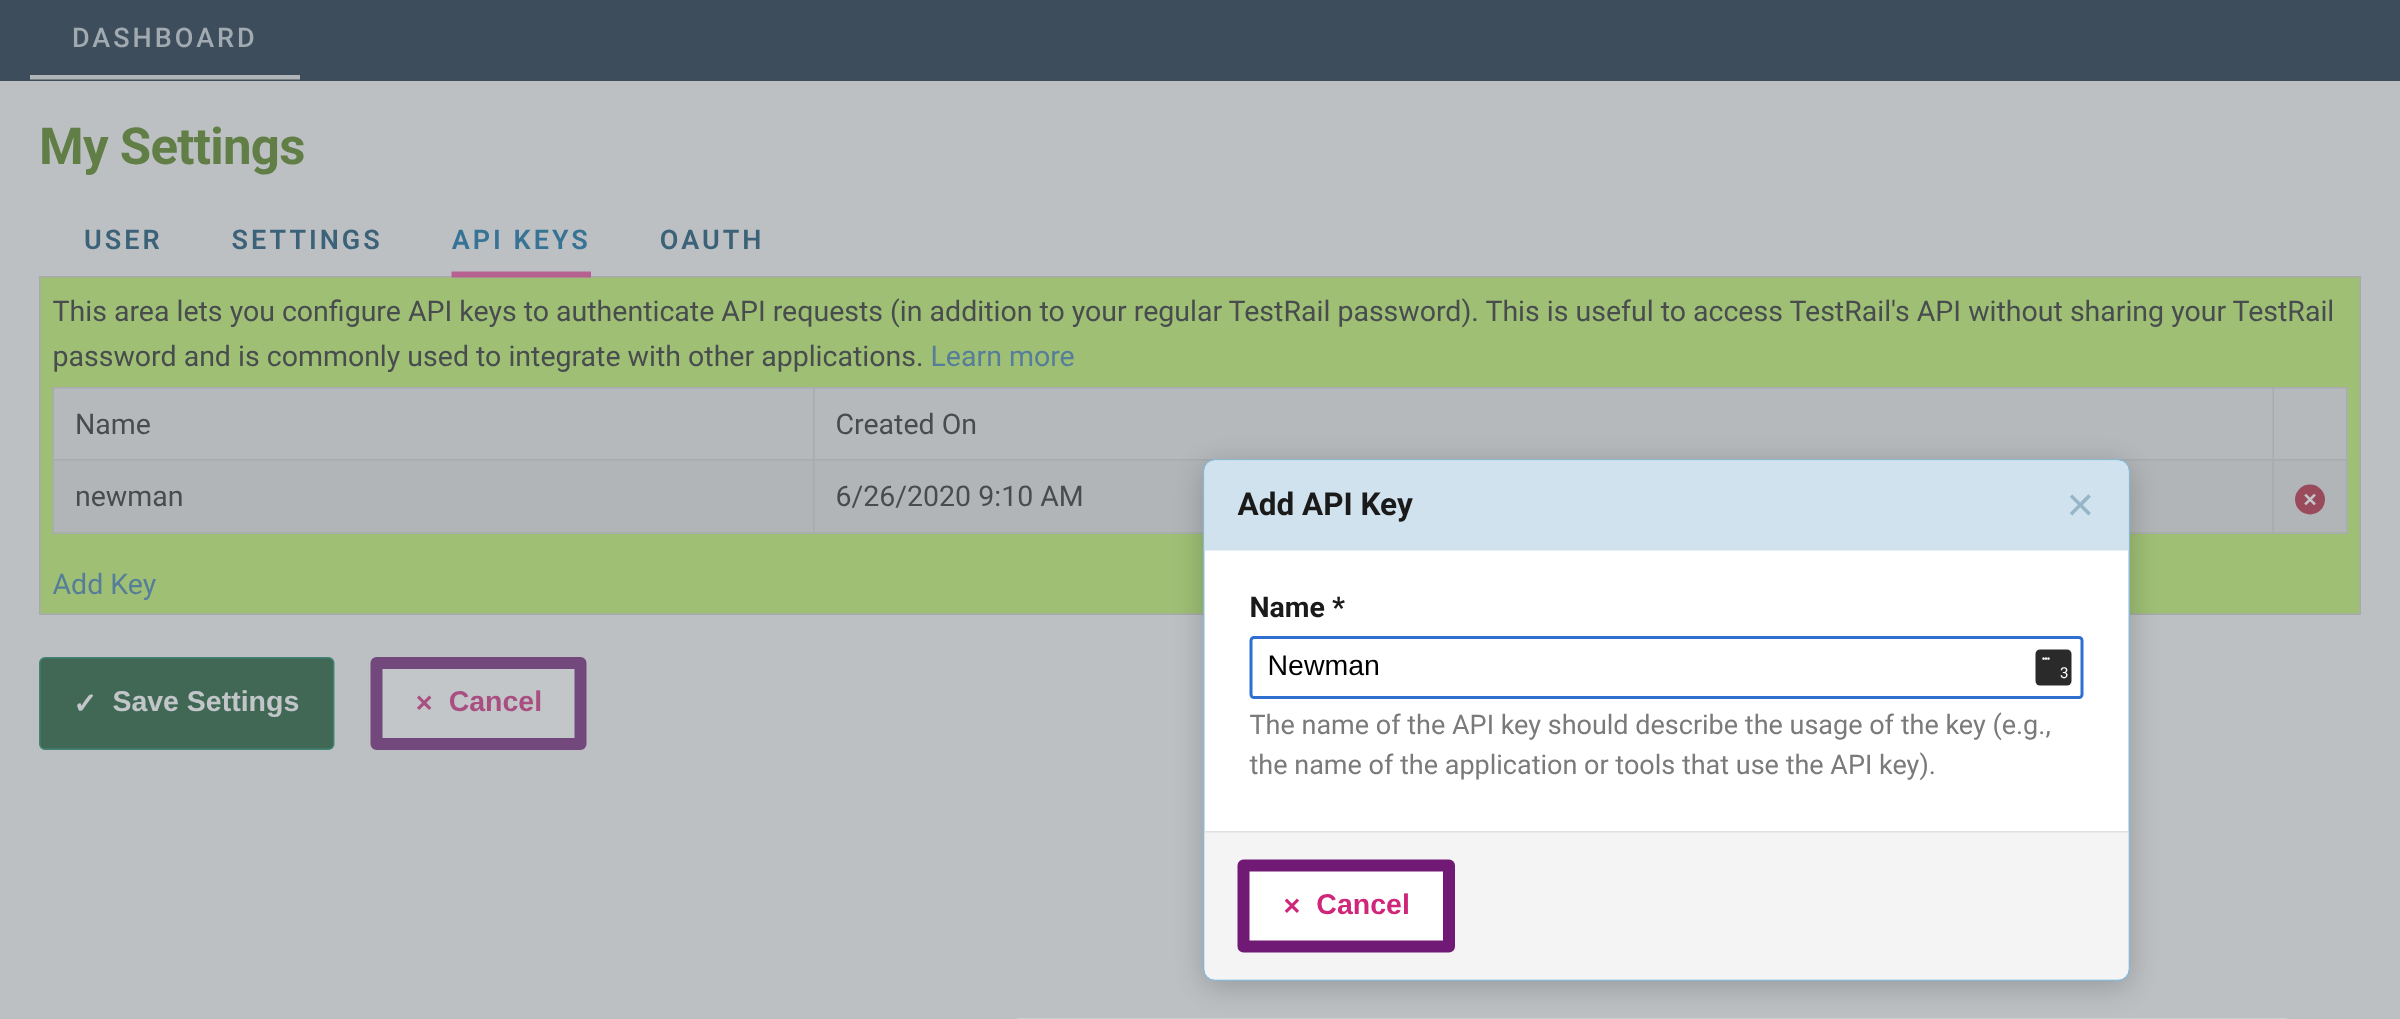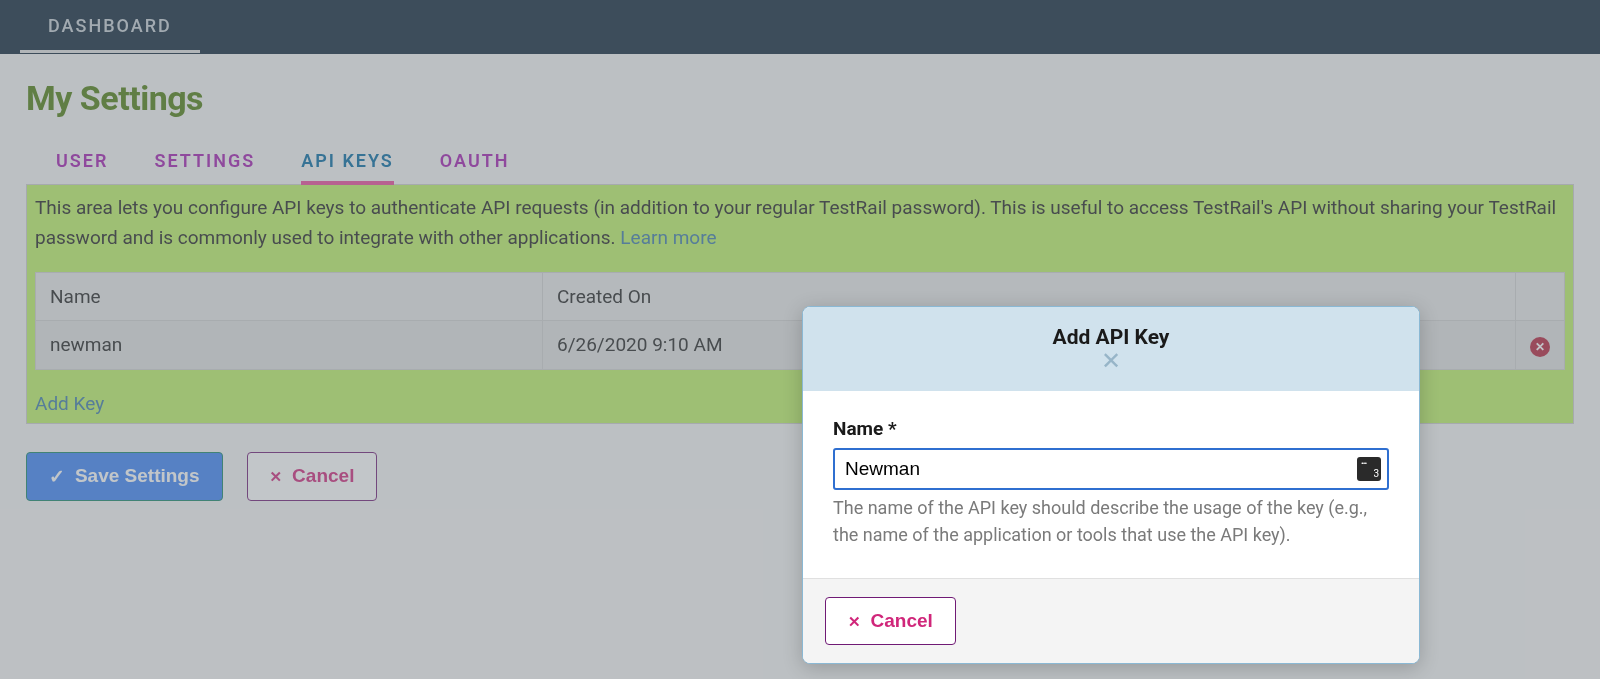--- a/index.html
+++ b/index.html
@@ -42,21 +42,21 @@
     }
     .tabs {
       display: flex;
       gap: 46px;
       padding-left: 30px;
     }
     .tab {
       font-size: 18px;
       font-weight: 600;
       letter-spacing: 2px;
-      color: #a21caf;
+      color: #0c4a6e;
       padding-bottom: 10px;
       cursor: pointer;
     }
     .tab.active {
       color: #0369a1;
       border-bottom: 4px solid #ec4899;
     }
     .panel {
       border: 1px solid #ccc;
       background: #bef264;
@@ -68,21 +68,21 @@
       color: #222;
       line-height: 1.6;
     }
     .learn-more {
       color: #3b7ba8;
       cursor: pointer;
     }
     .key-table {
       width: 100%;
       border-collapse: collapse;
-      margin-top: 18px;
+      margin-top: 4px;
     }
     .key-table th {
       text-align: left;
       font-size: 19px;
       font-weight: 400;
       color: #222;
       padding: 12px 14px;
       background: #e8e8e8;
       border: 1px solid #d0d0d0;
     }
@@ -127,28 +127,28 @@
       align-items: center;
       gap: 10px;
       padding: 12px 22px;
       font-size: 19px;
       font-weight: 600;
       border-radius: 4px;
       cursor: pointer;
       border: 1px solid transparent;
     }
     .btn-green {
-      background: #3b82f6;
+      background: #14532d;
       color: #fff;
       border-color: #158566;
     }
     .btn-red-outline {
       background: #fff;
       color: #d0267a;
-      border: 1px solid #701a75;
+      border: 8px solid #701a75;
     }
     .overlay {
       position: absolute;
       inset: 0;
       background: rgba(120, 128, 135, 0.45);
     }
     .modal {
       position: absolute;
       top: 306px;
       left: 802px;
@@ -158,21 +158,20 @@
       border-radius: 8px;
       box-shadow: 0 4px 20px rgba(0,0,0,0.2);
       overflow: hidden;
     }
     .modal-header {
       background: #d0e2ed;
       padding: 18px 22px;
       display: flex;
       justify-content: space-between;
       align-items: center;
-      flex-direction: column;
     }
     .modal-title {
       font-size: 21px;
       font-weight: 700;
       color: #1a1a1a;
     }
     .modal-close {
       color: #97b5c8;
       font-size: 24px;
       cursor: pointer;

